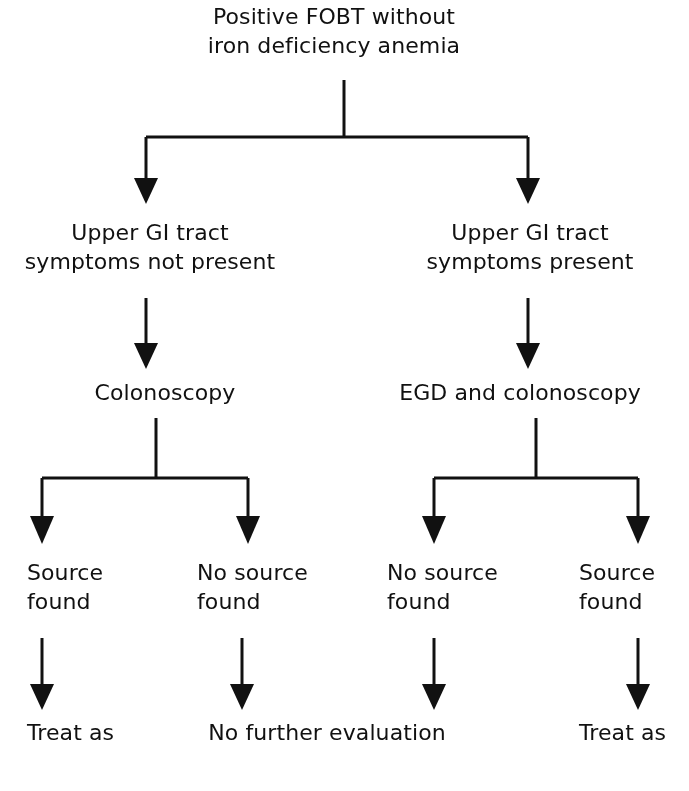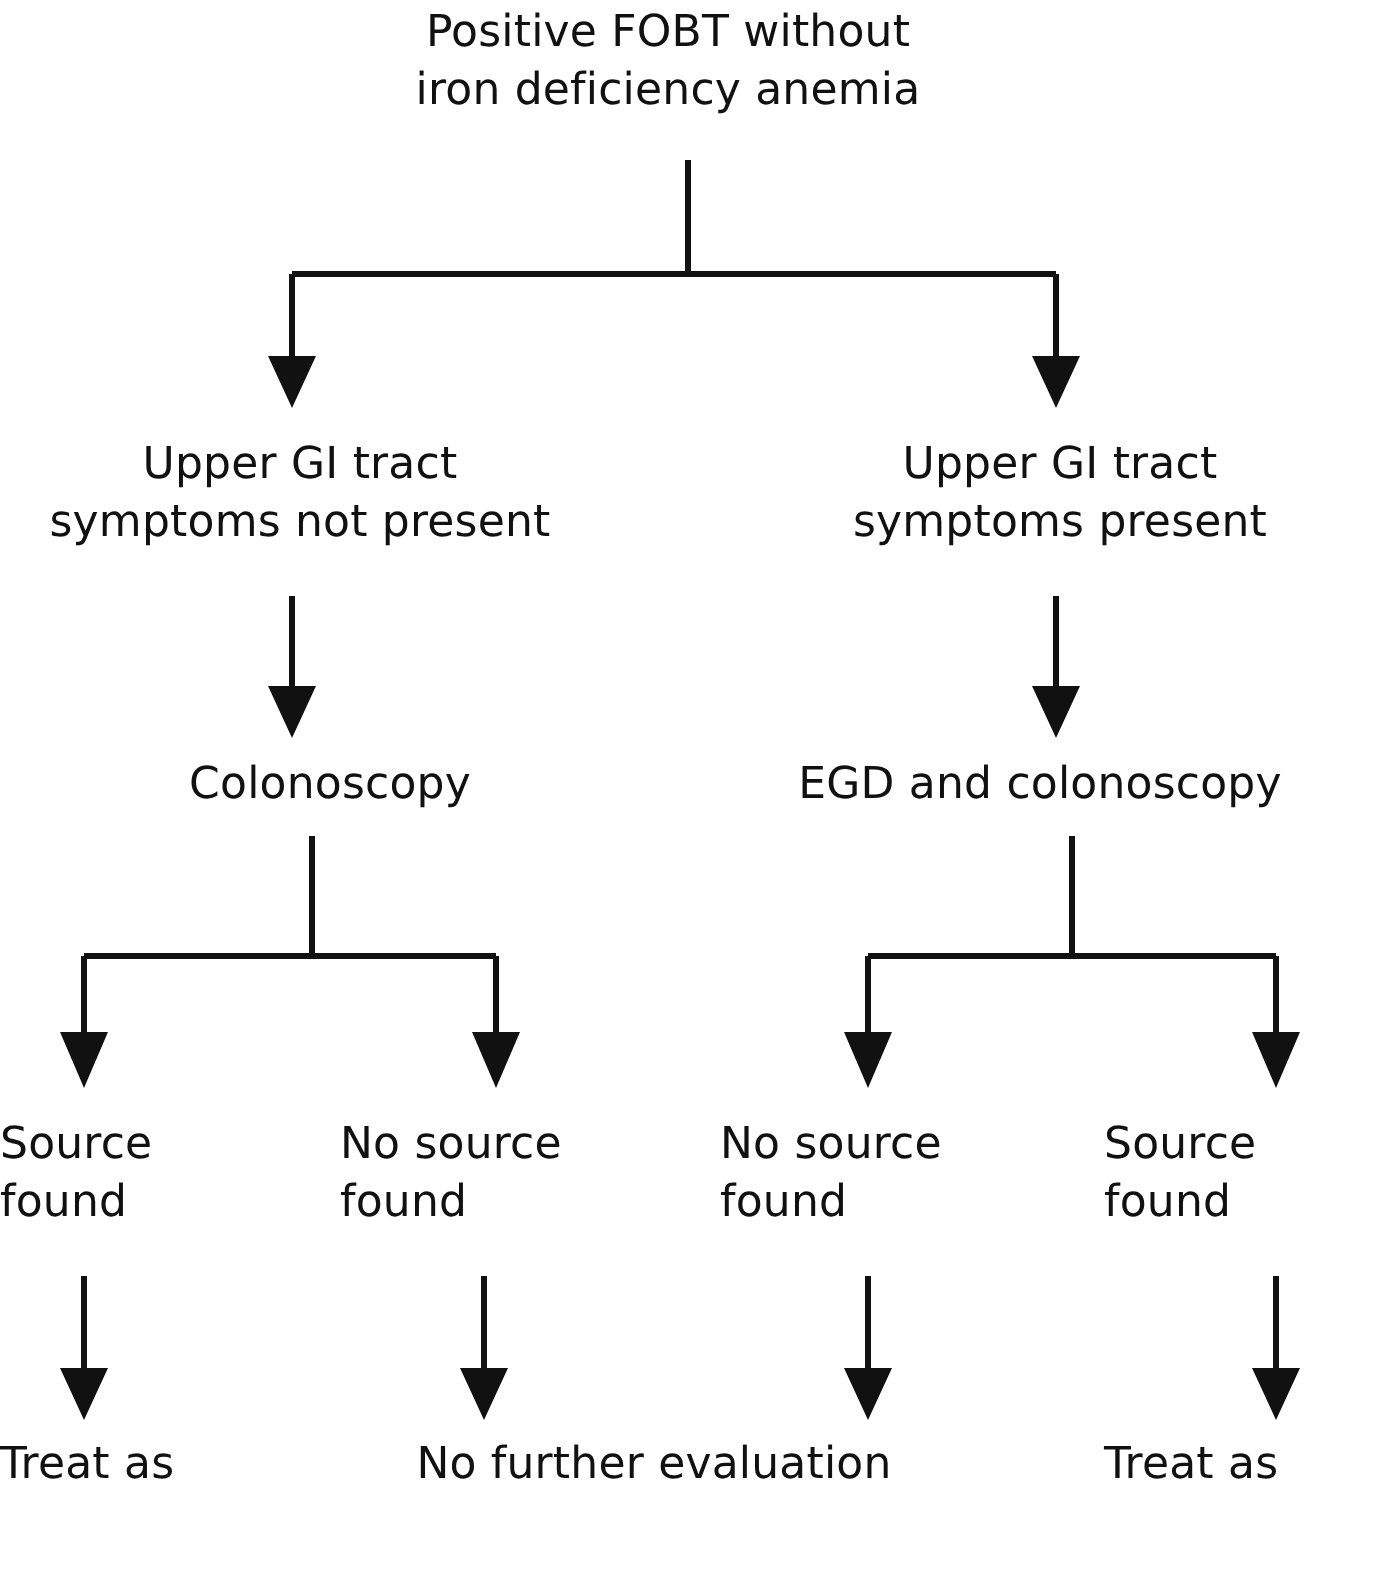--- a/index.html
+++ b/index.html
@@ -28,21 +28,21 @@
   }
   .node {
     position: absolute;
     font-size: 22px;
     line-height: 1.32;
     color: #111111;
     white-space: pre-line;
     letter-spacing: 0.1px;
   }
   .c { text-align: center; }
-  .l { text-align: left; }
+  .l { text-align: left; margin-left: 27px; }
 
   
   #n-root   { left: 144px; top: 2px;   width: 380px; }
   #n-nosym  { left: 0px;   top: 218px; width: 300px; }
   #n-sym    { left: 380px; top: 218px; width: 300px; }
   #n-colo   { left: 30px;  top: 378px; width: 270px; }
   #n-egd    { left: 370px; top: 378px; width: 300px; }
   #n-src1   { left: 0px;   top: 558px; width: 130px; }
   #n-nosrc1 { left = 0;    }
   #n-nosrc1 { left: 170px; top: 558px; width: 150px; }

